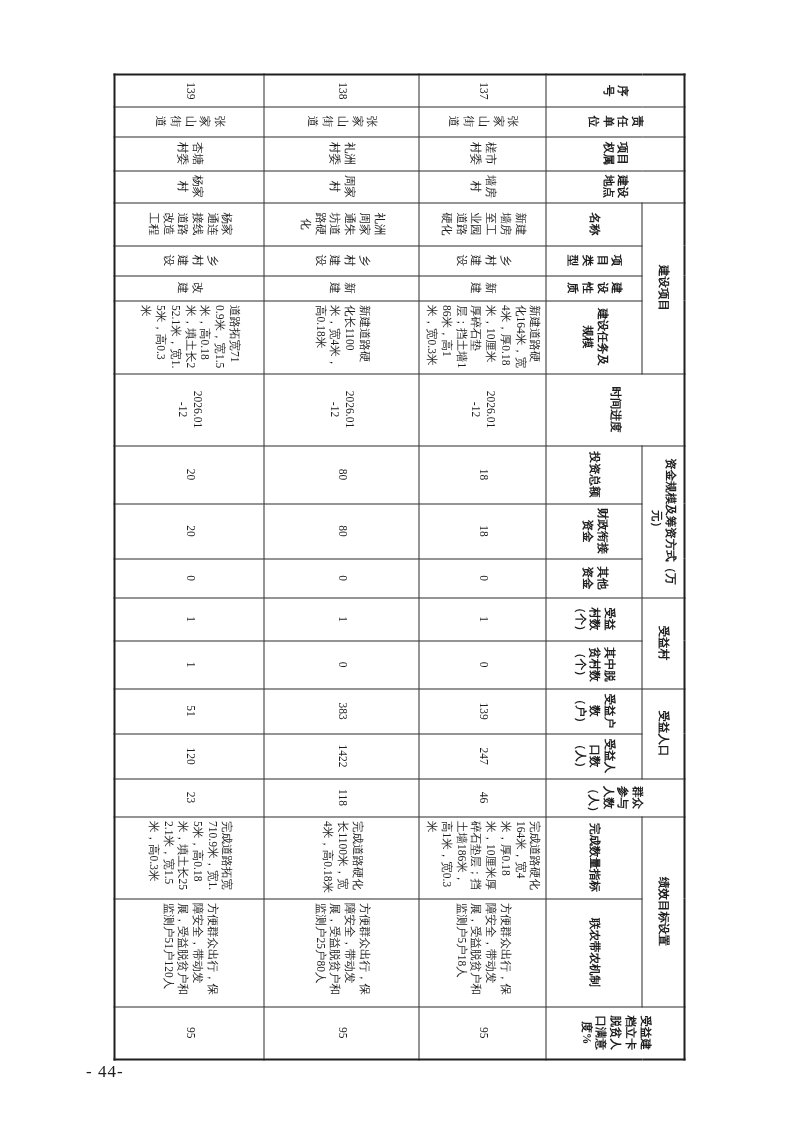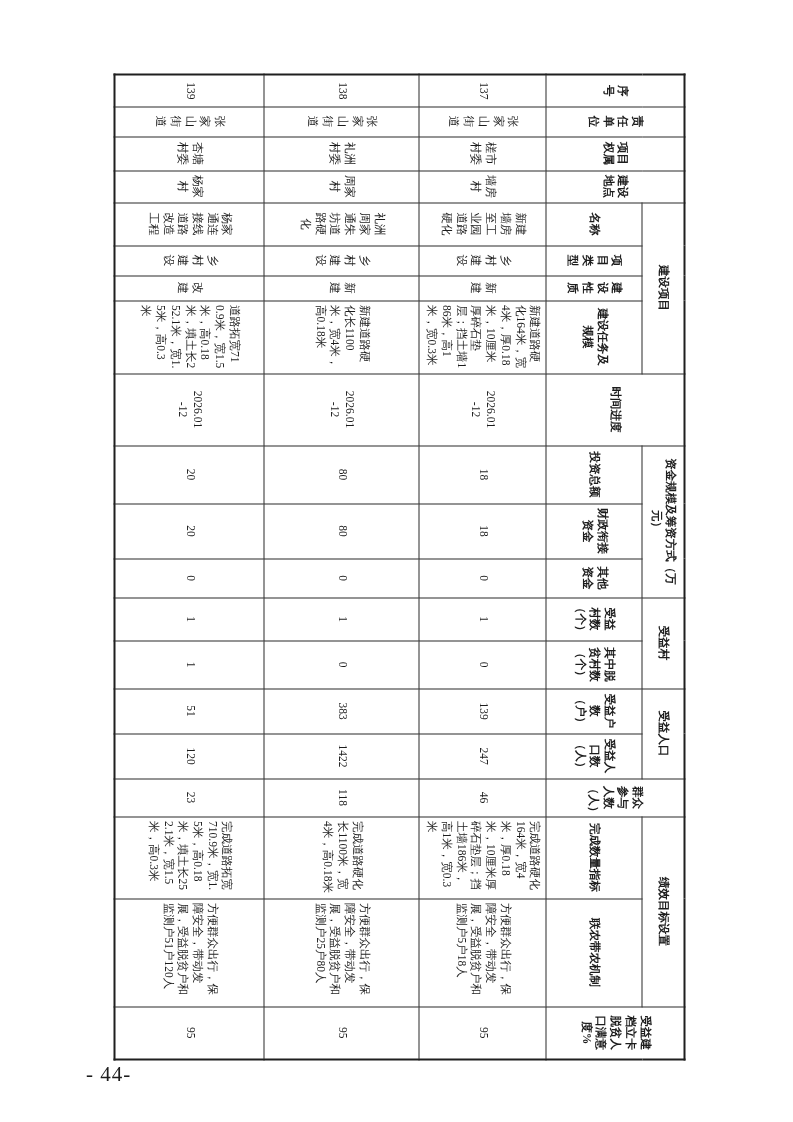--- a/index.html
+++ b/index.html
@@ -8,21 +8,21 @@
   
   .rotor{position:absolute;left:-92px;top:281px;width:985px;height:570px;transform:rotate(90deg);}
   table{width:985px;height:570px;border-collapse:collapse;table-layout:fixed;border:2px solid #1f1f1f;}
   th,td{border:1px solid #2a2a2a;font-size:11.5px;line-height:1.28;text-align:center;
         vertical-align:middle;padding:2px 4px;word-break:break-all;overflow:hidden;}
   th{font-weight:bold;}
   td.long{text-align:left;}
   td.sched{padding:2px 15px;}
   tr.hr1{height:42px;} tr.hr2{height:96px;}
   tr.r0{height:127px;} tr.r1{height:155px;} tr.r2{height:150px;}
-  .pagenum{position:absolute;left:86px;top:1062px;font-size:21px;letter-spacing:1px;color:#1c1c1c;}
+  .pagenum{position:absolute;left:86px;top:1062px;font-size:17px;letter-spacing:1px;color:#1c1c1c;}
 </style>
 </head>
 <body>
 
 <div class="page">
   <div class="rotor">
     <table>
       <colgroup>
         <col style="width:32px">
           <col style="width:30px">

